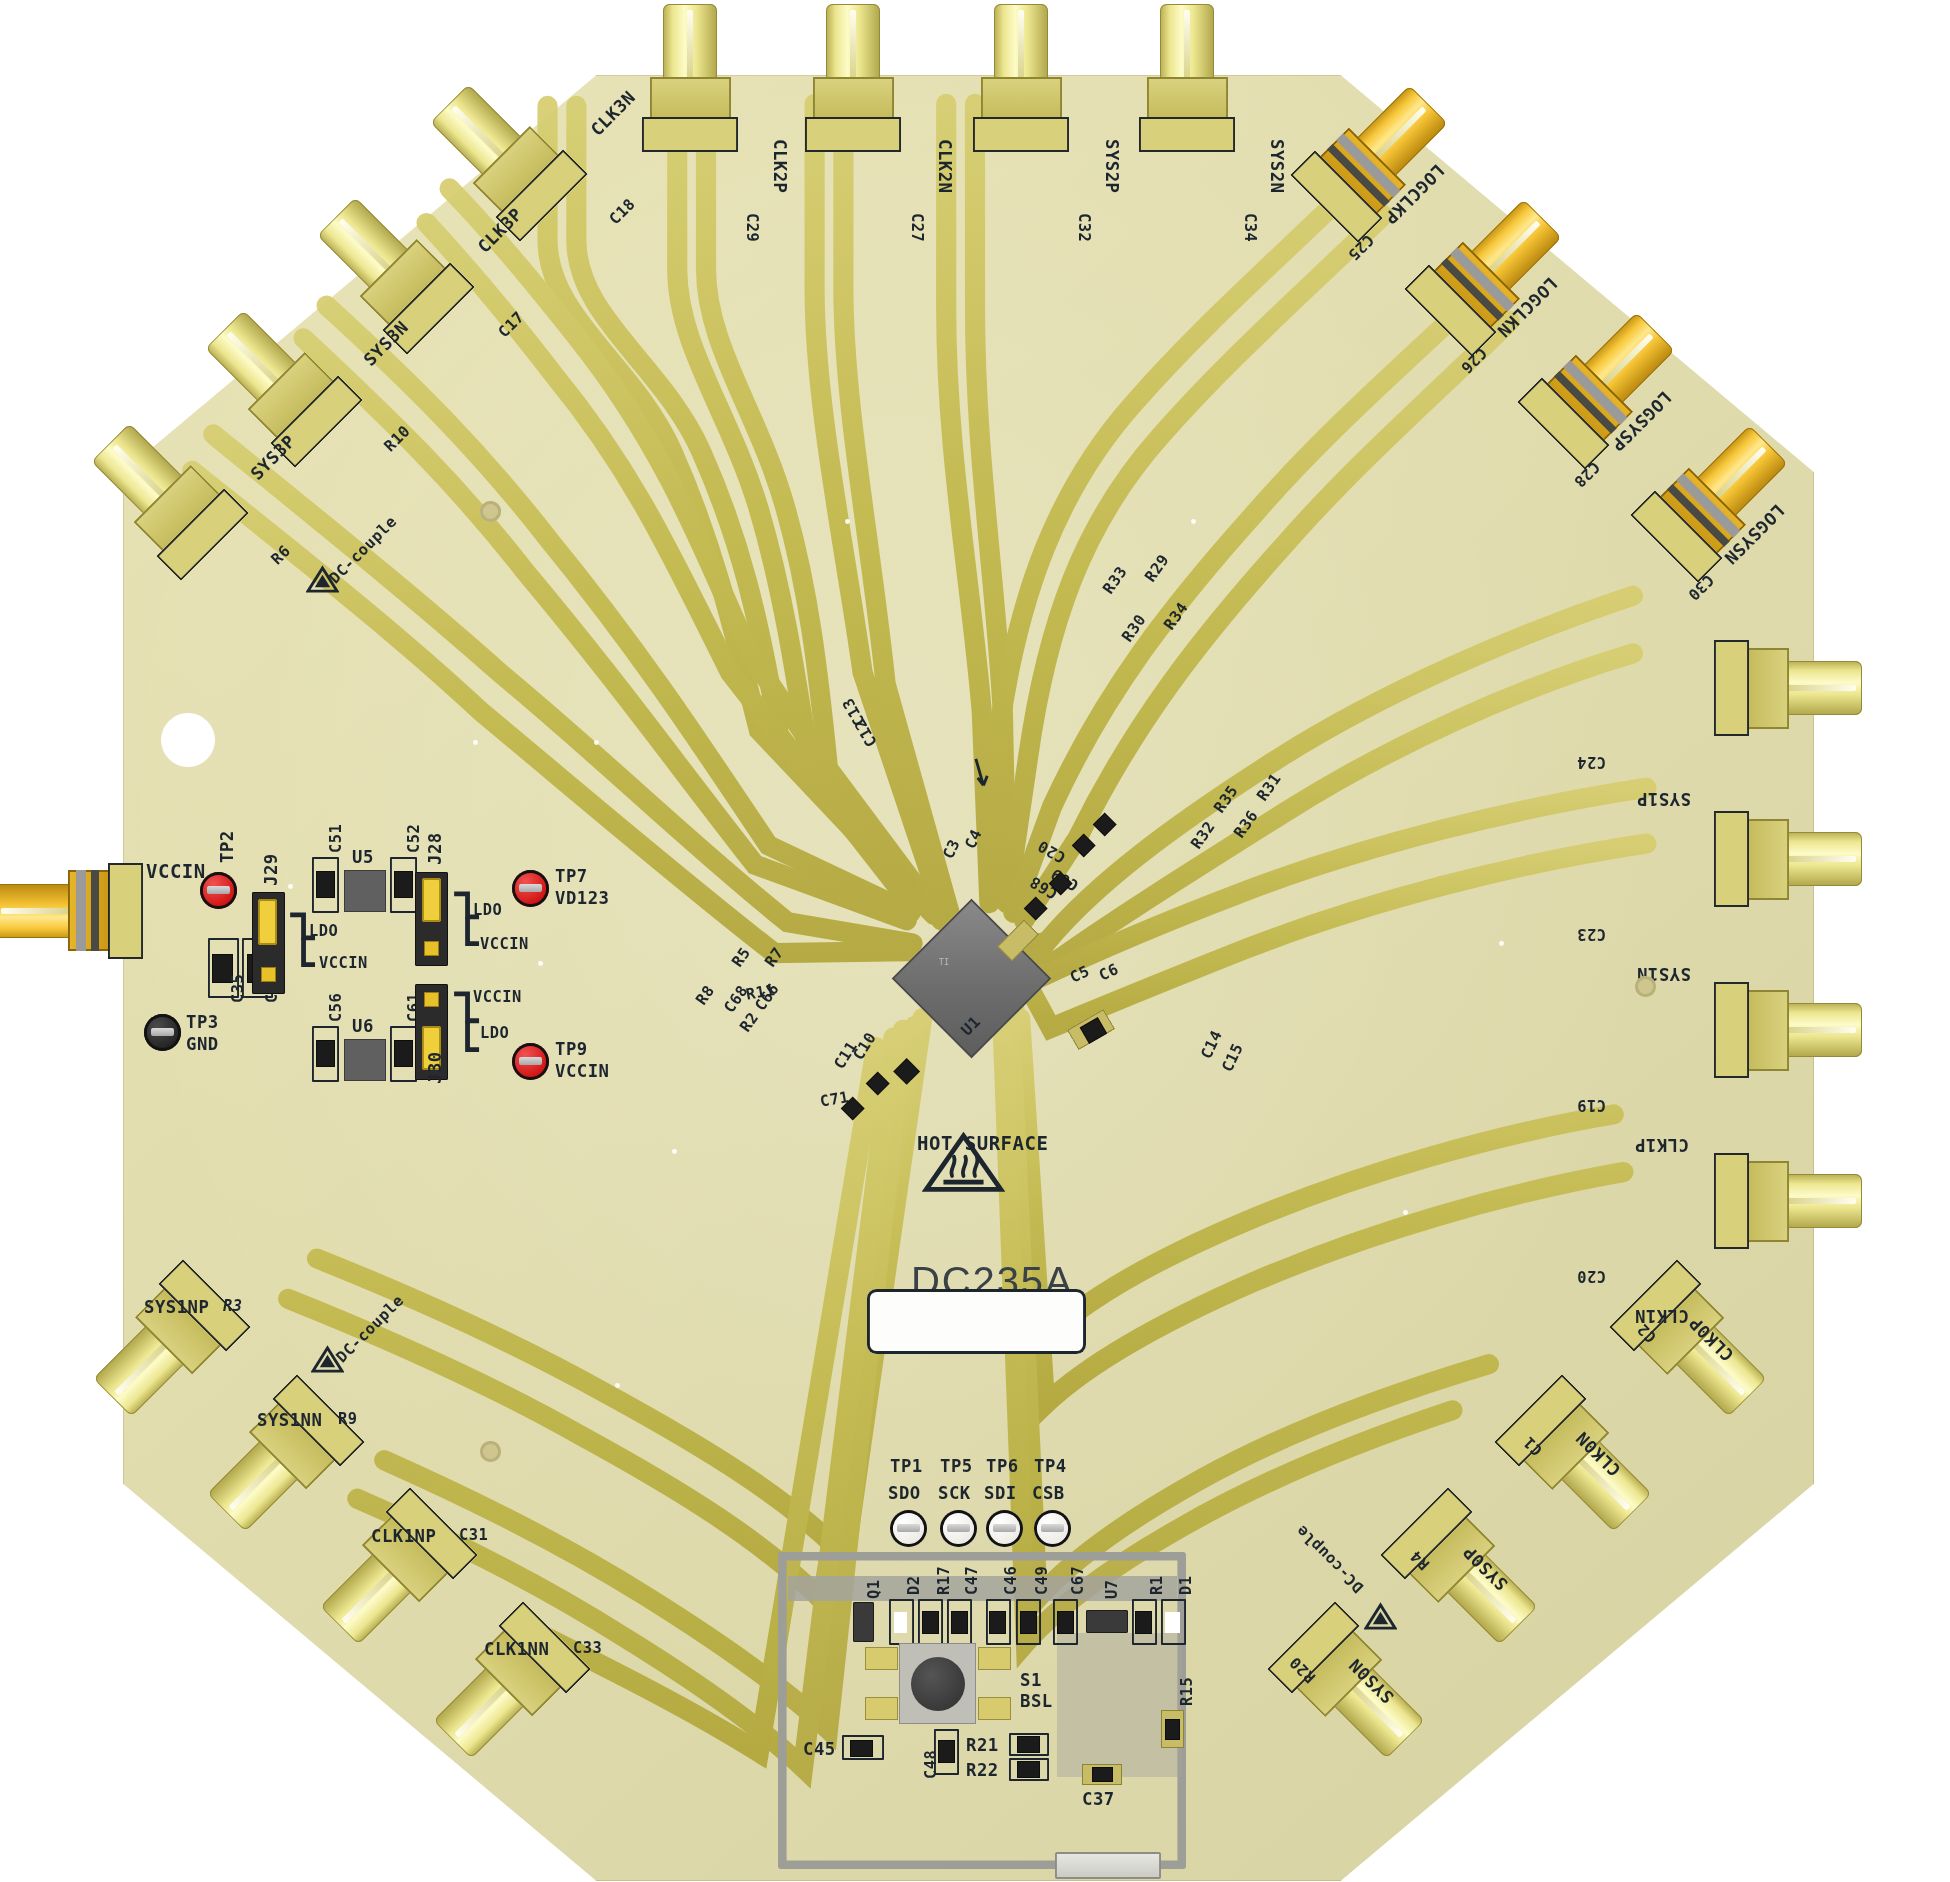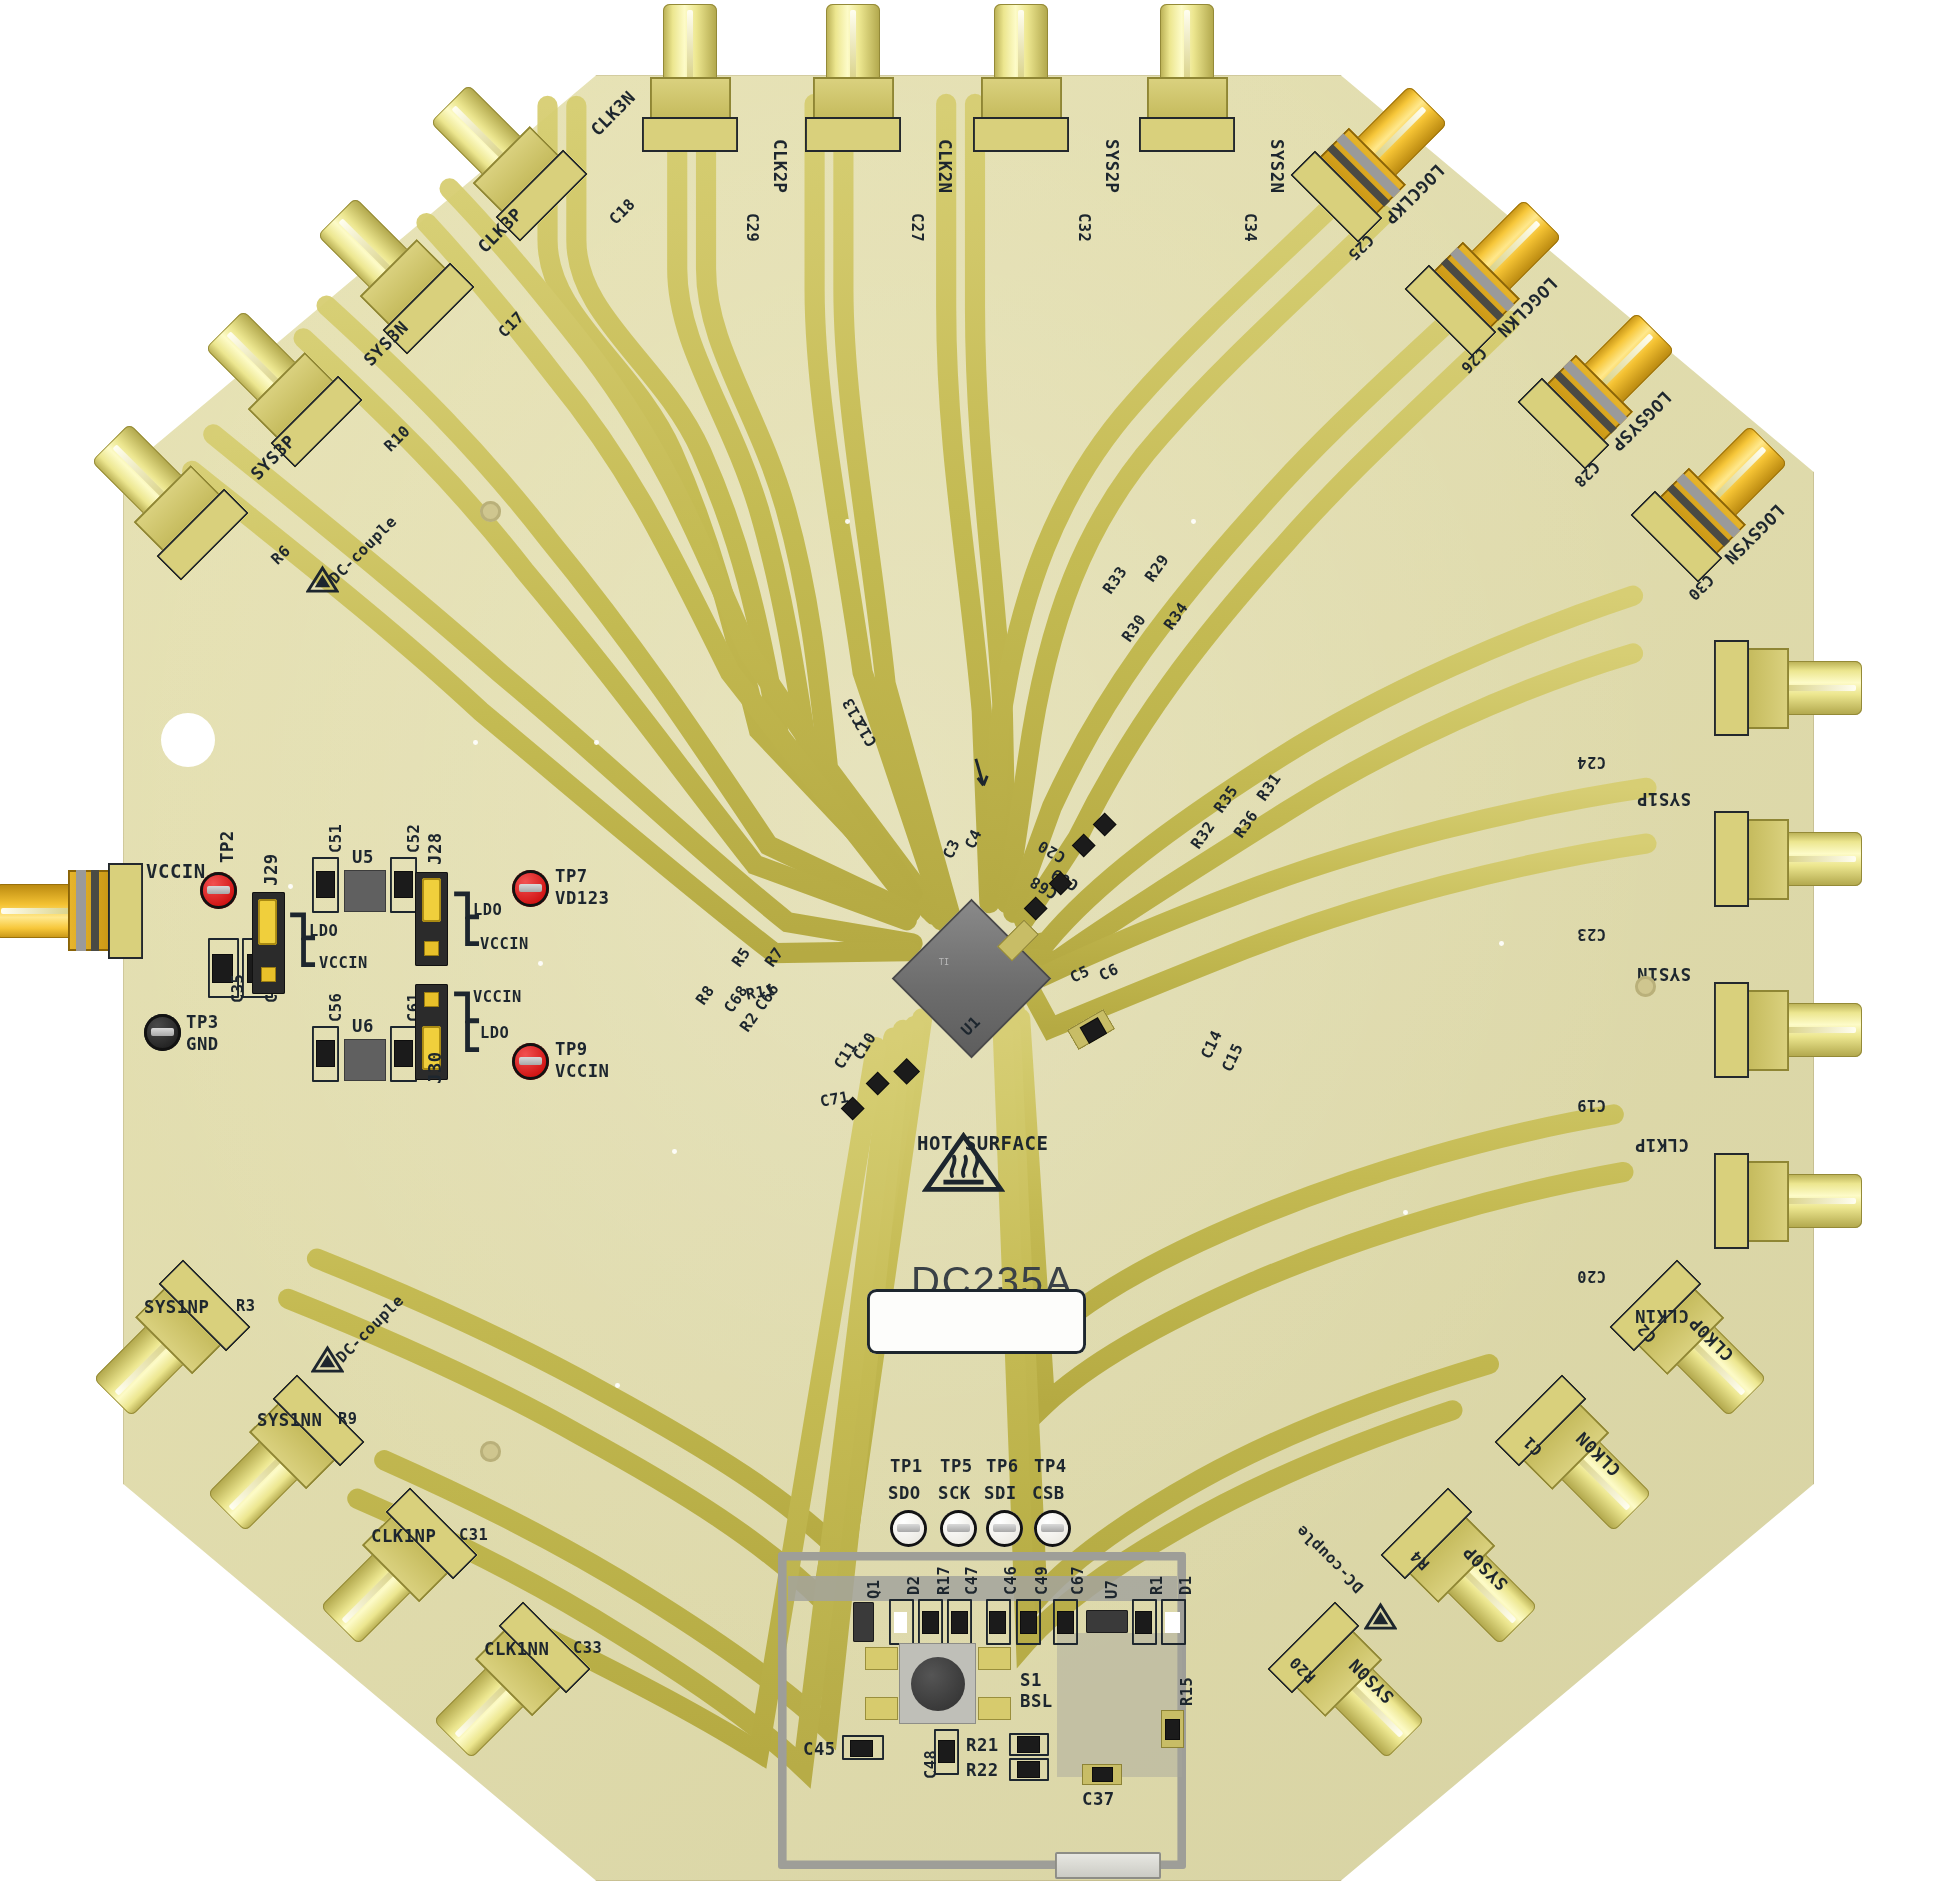--- a/index.html
+++ b/index.html
@@ -370,21 +370,21 @@
   <div class="silk s18" style="left:1612px;top:1479px;transform:rotate(-135deg);transform-origin:0 0;">CLK0N</div>
   <div class="silk s16" style="left:1535px;top:1458px;transform:rotate(-135deg);transform-origin:0 0;">C1</div>
 
   <div class="silk s18" style="left:1499px;top:1593px;transform:rotate(-135deg);transform-origin:0 0;">SYS0P</div>
   <div class="silk s16" style="left:1422px;top:1572px;transform:rotate(-135deg);transform-origin:0 0;">R4</div>
 
   <div class="silk s18" style="left:1385px;top:1706px;transform:rotate(-135deg);transform-origin:0 0;">SYS0N</div>
   <div class="silk s16" style="left:1308px;top:1685px;transform:rotate(-135deg);transform-origin:0 0;">R20</div>
 
   <div class="silk s18" style="left:144px;top:1299px;transform:rotate(0deg);transform-origin:0 0;">SYS1NP</div>
-  <div class="silk s16" style="left:236px;top:1299px;transform:rotate(0deg);transform-origin:0 0;">R3</div>
+  <div class="silk s16" style="left:223px;top:1299px;transform:rotate(0deg);transform-origin:0 0;font-style:italic;">R3</div>
 
   <div class="silk s18" style="left:257px;top:1412px;transform:rotate(0deg);transform-origin:0 0;">SYS1NN</div>
   <div class="silk s16" style="left:338px;top:1412px;transform:rotate(0deg);transform-origin:0 0;">R9</div>
 
   <div class="silk s18" style="left:371px;top:1528px;transform:rotate(0deg);transform-origin:0 0;">CLK1NP</div>
   <div class="silk s16" style="left:459px;top:1528px;transform:rotate(0deg);transform-origin:0 0;">C31</div>
 
   <div class="silk s18" style="left:484px;top:1641px;transform:rotate(0deg);transform-origin:0 0;">CLK1NN</div>
   <div class="silk s16" style="left:573px;top:1641px;transform:rotate(0deg);transform-origin:0 0;">C33</div>
 

